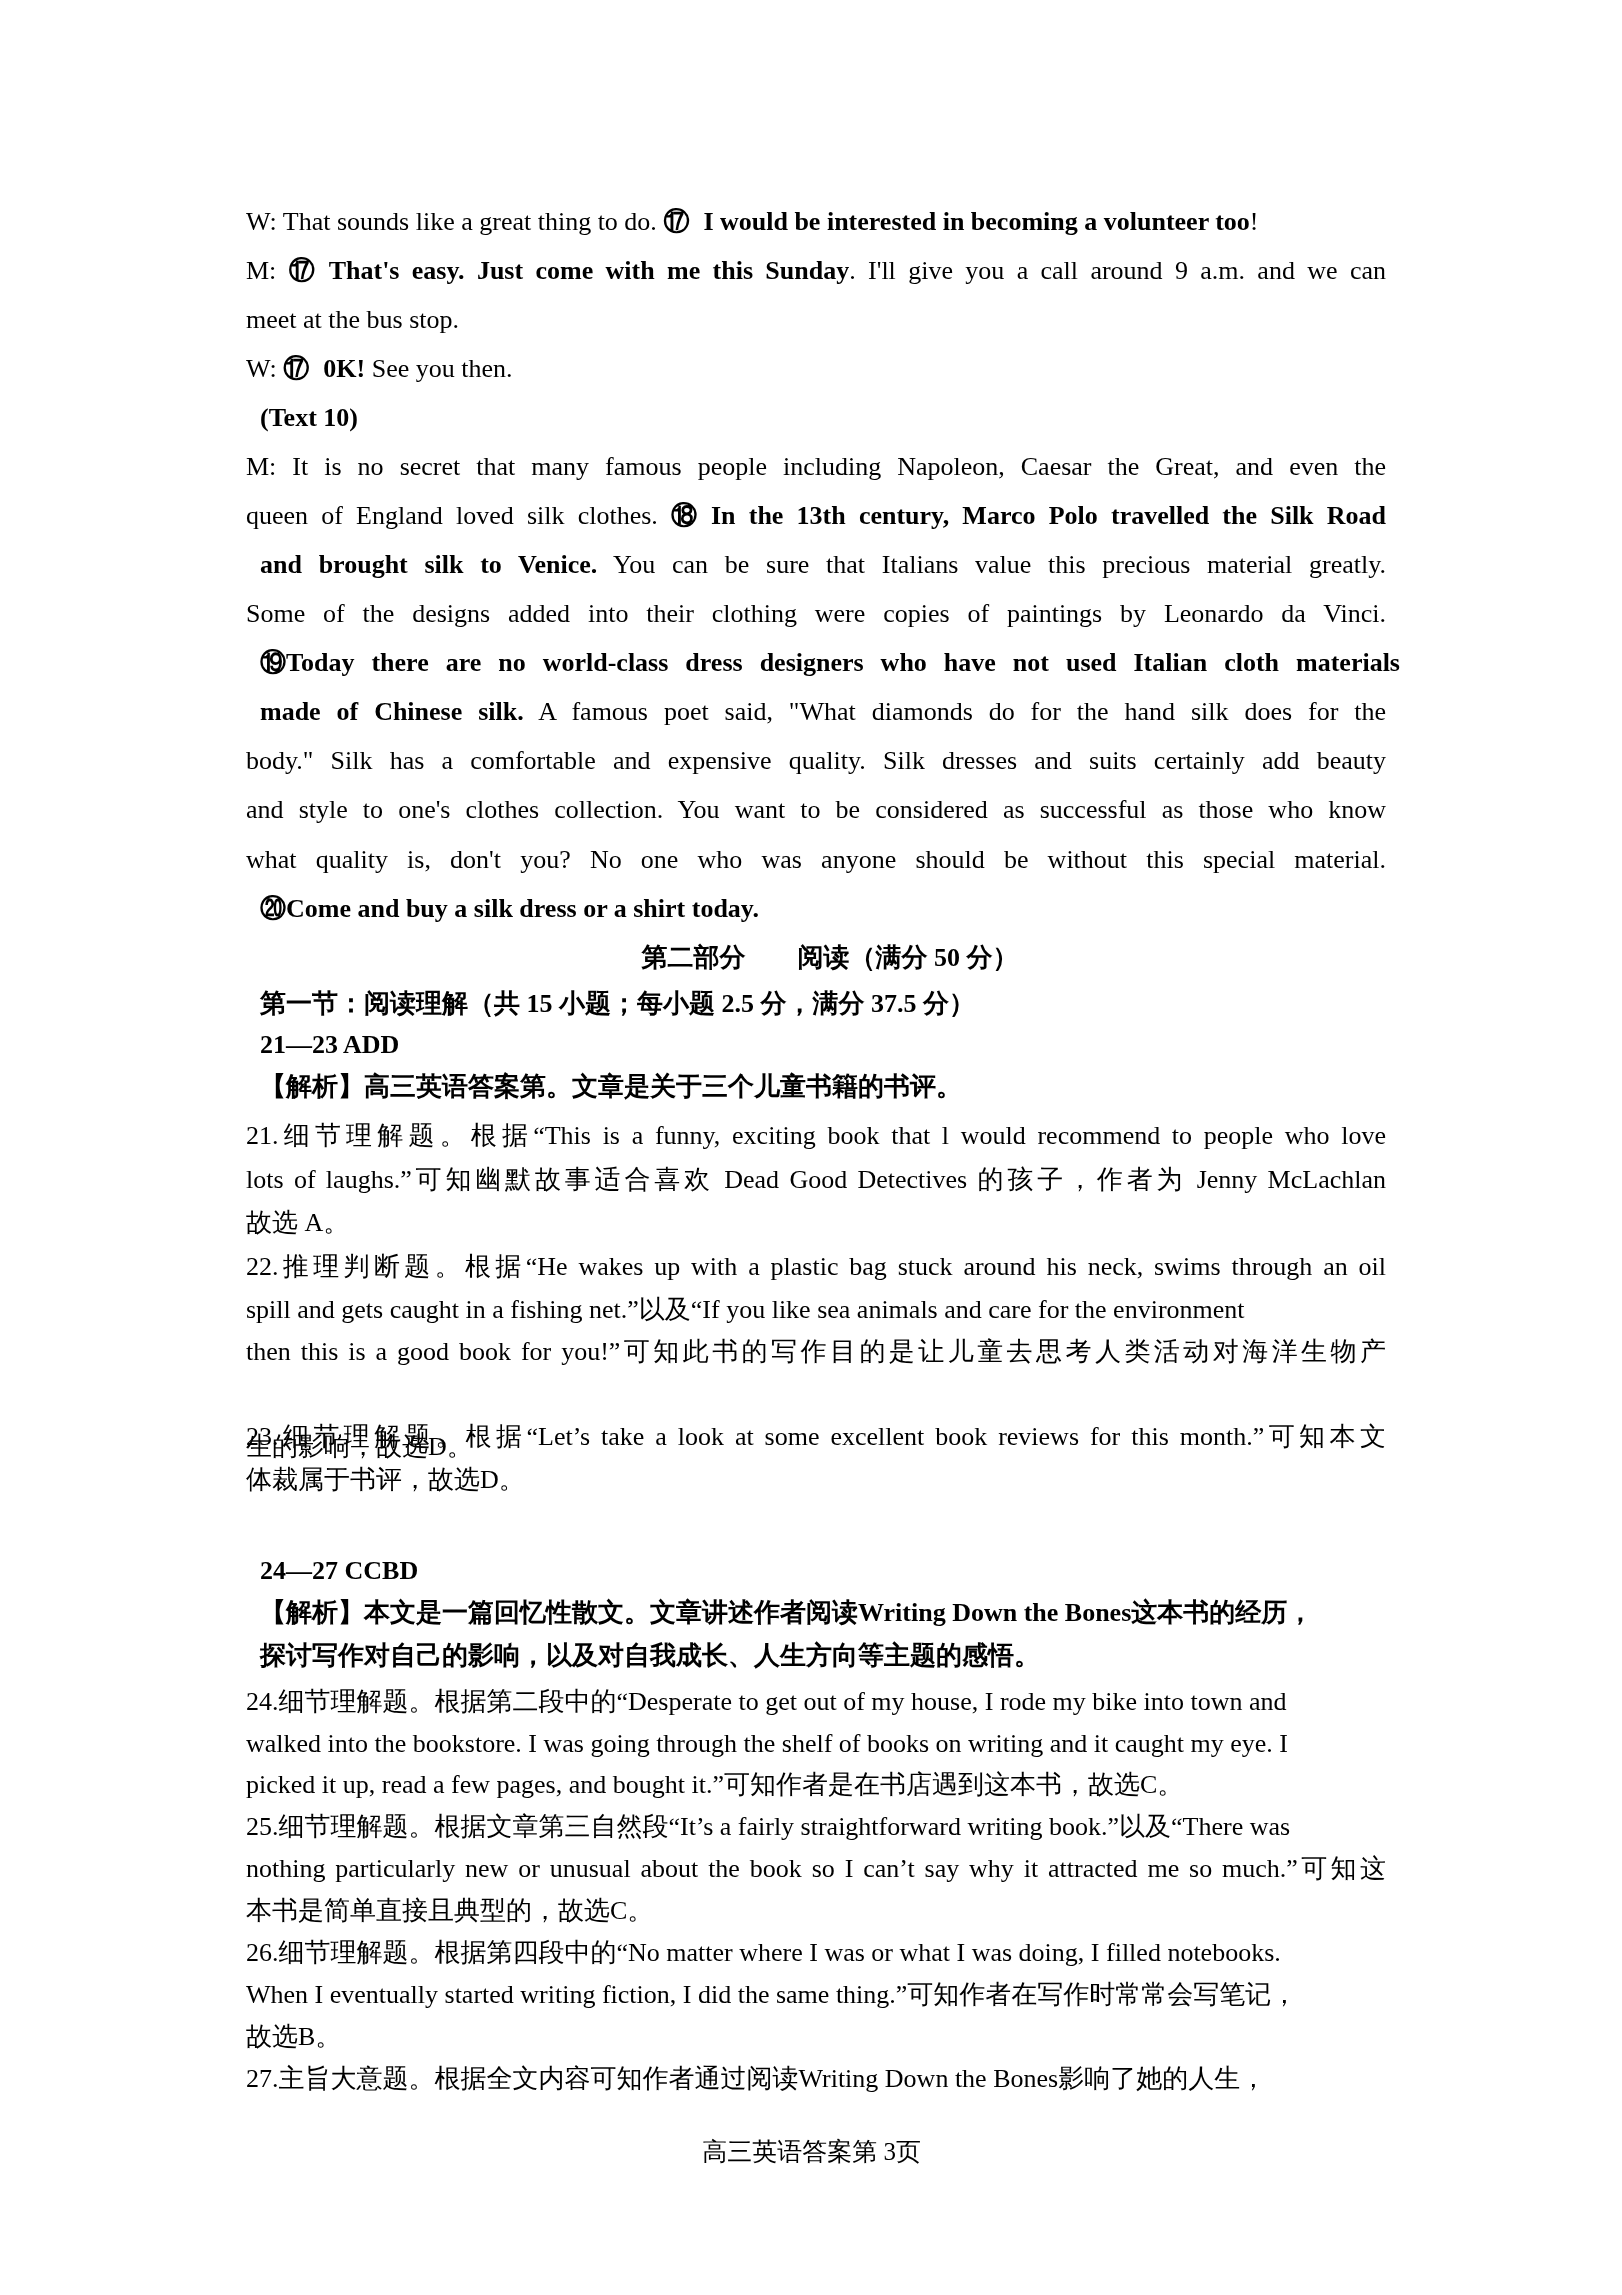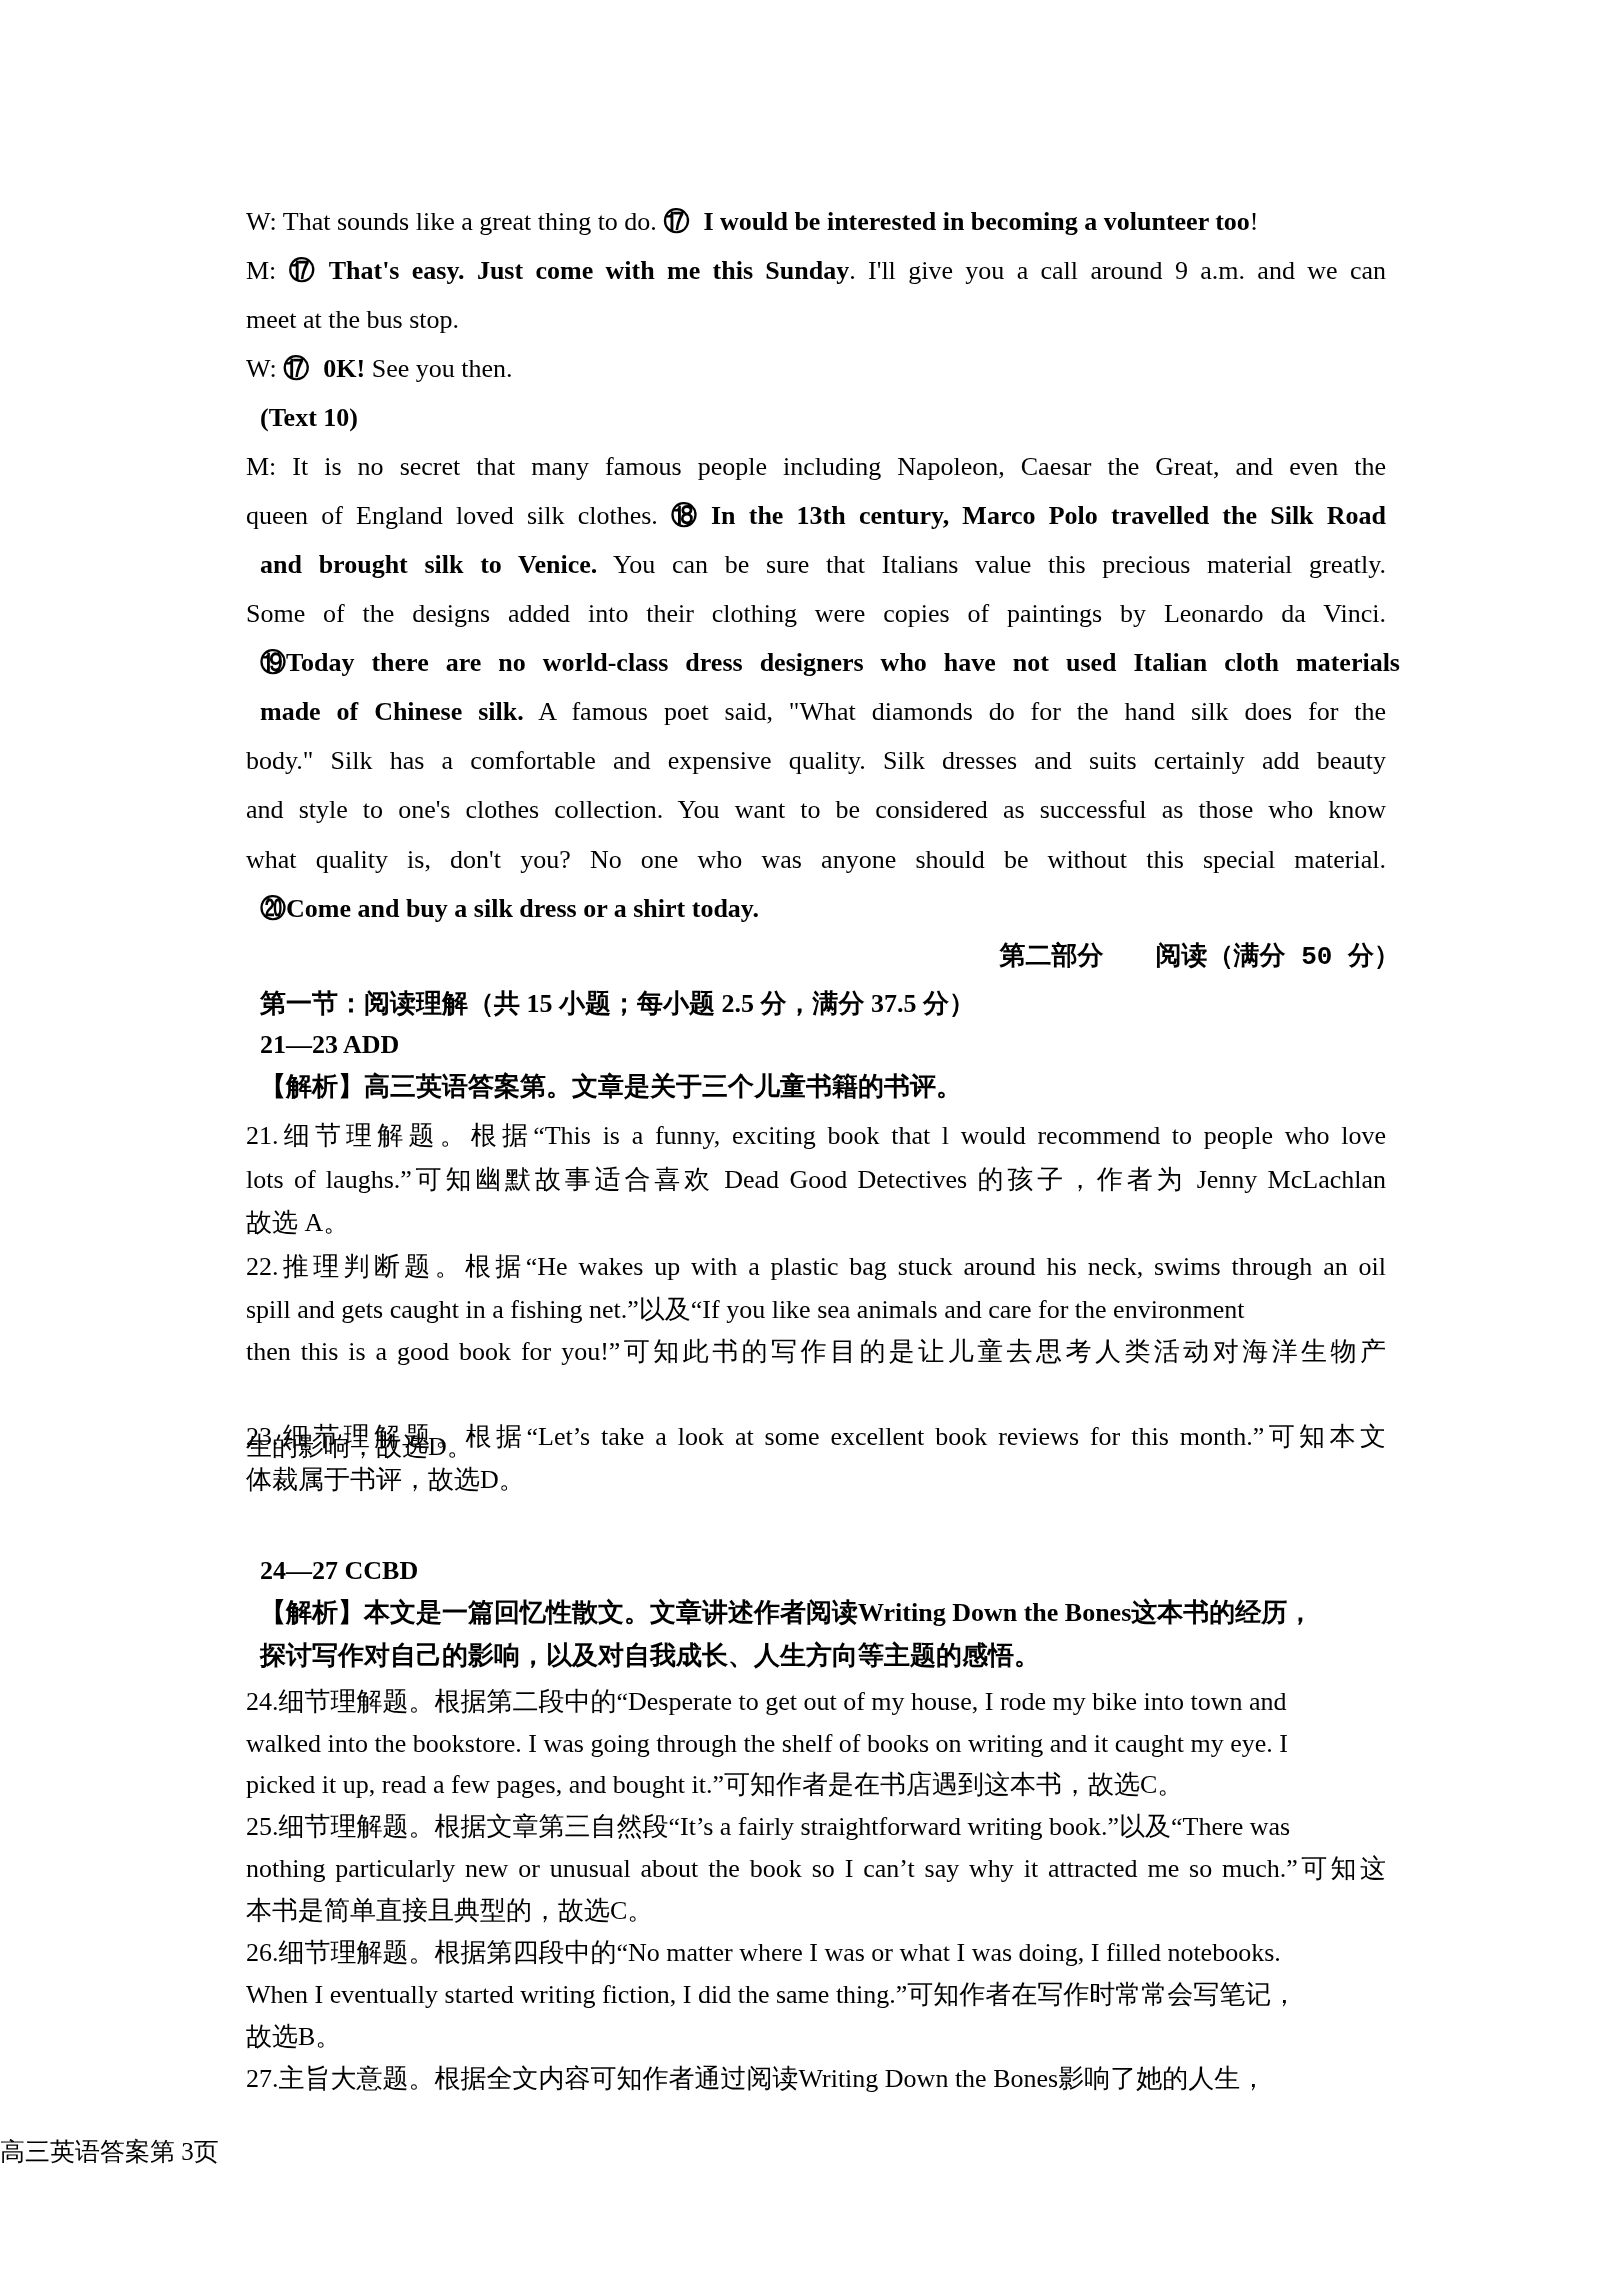--- a/index.html
+++ b/index.html
@@ -4,22 +4,22 @@
 <style>
   html, body { margin: 0; padding: 0; background: #ffffff; }
   body { width: 1623px; height: 2295px; position: relative; overflow: hidden;
          font-family: "Liberation Serif", "DejaVu Serif", serif; color: #000; }
   .page { position: absolute; left: 246px; top: 0; width: 1140px; }
   .line { position: absolute; left: 0; width: 1140px; font-size: 26px; line-height: 39px; white-space: nowrap; }
   .just { text-align: justify; text-align-last: justify; white-space: normal; }
   .b { font-weight: bold; margin-left: 14px; }
   .i { }
   .circ { display: inline-block; font-weight: bold; }
-  .center { text-align: right; font-family: Liberation Mono, monospace; }
-  .footer { position: absolute; left: 0; width: 1623px; top: 2135px; text-align: left; font-size: 25px; }
+  .center { text-align: center; }
+  .footer { position: absolute; left: 0; width: 1623px; top: 2135px; text-align: center; font-size: 25px; }
 </style>
 </head>
 <body>
 
 <div class="page">
 
   <div class="line" style="top:202px">
     <span>W: That sounds like a great thing to do. </span><span class="circ">⑰</span><span class="b">I would be interested in becoming a volunteer too</span><span>!</span>
   </div>
   <div class="line just" style="top:251px">

